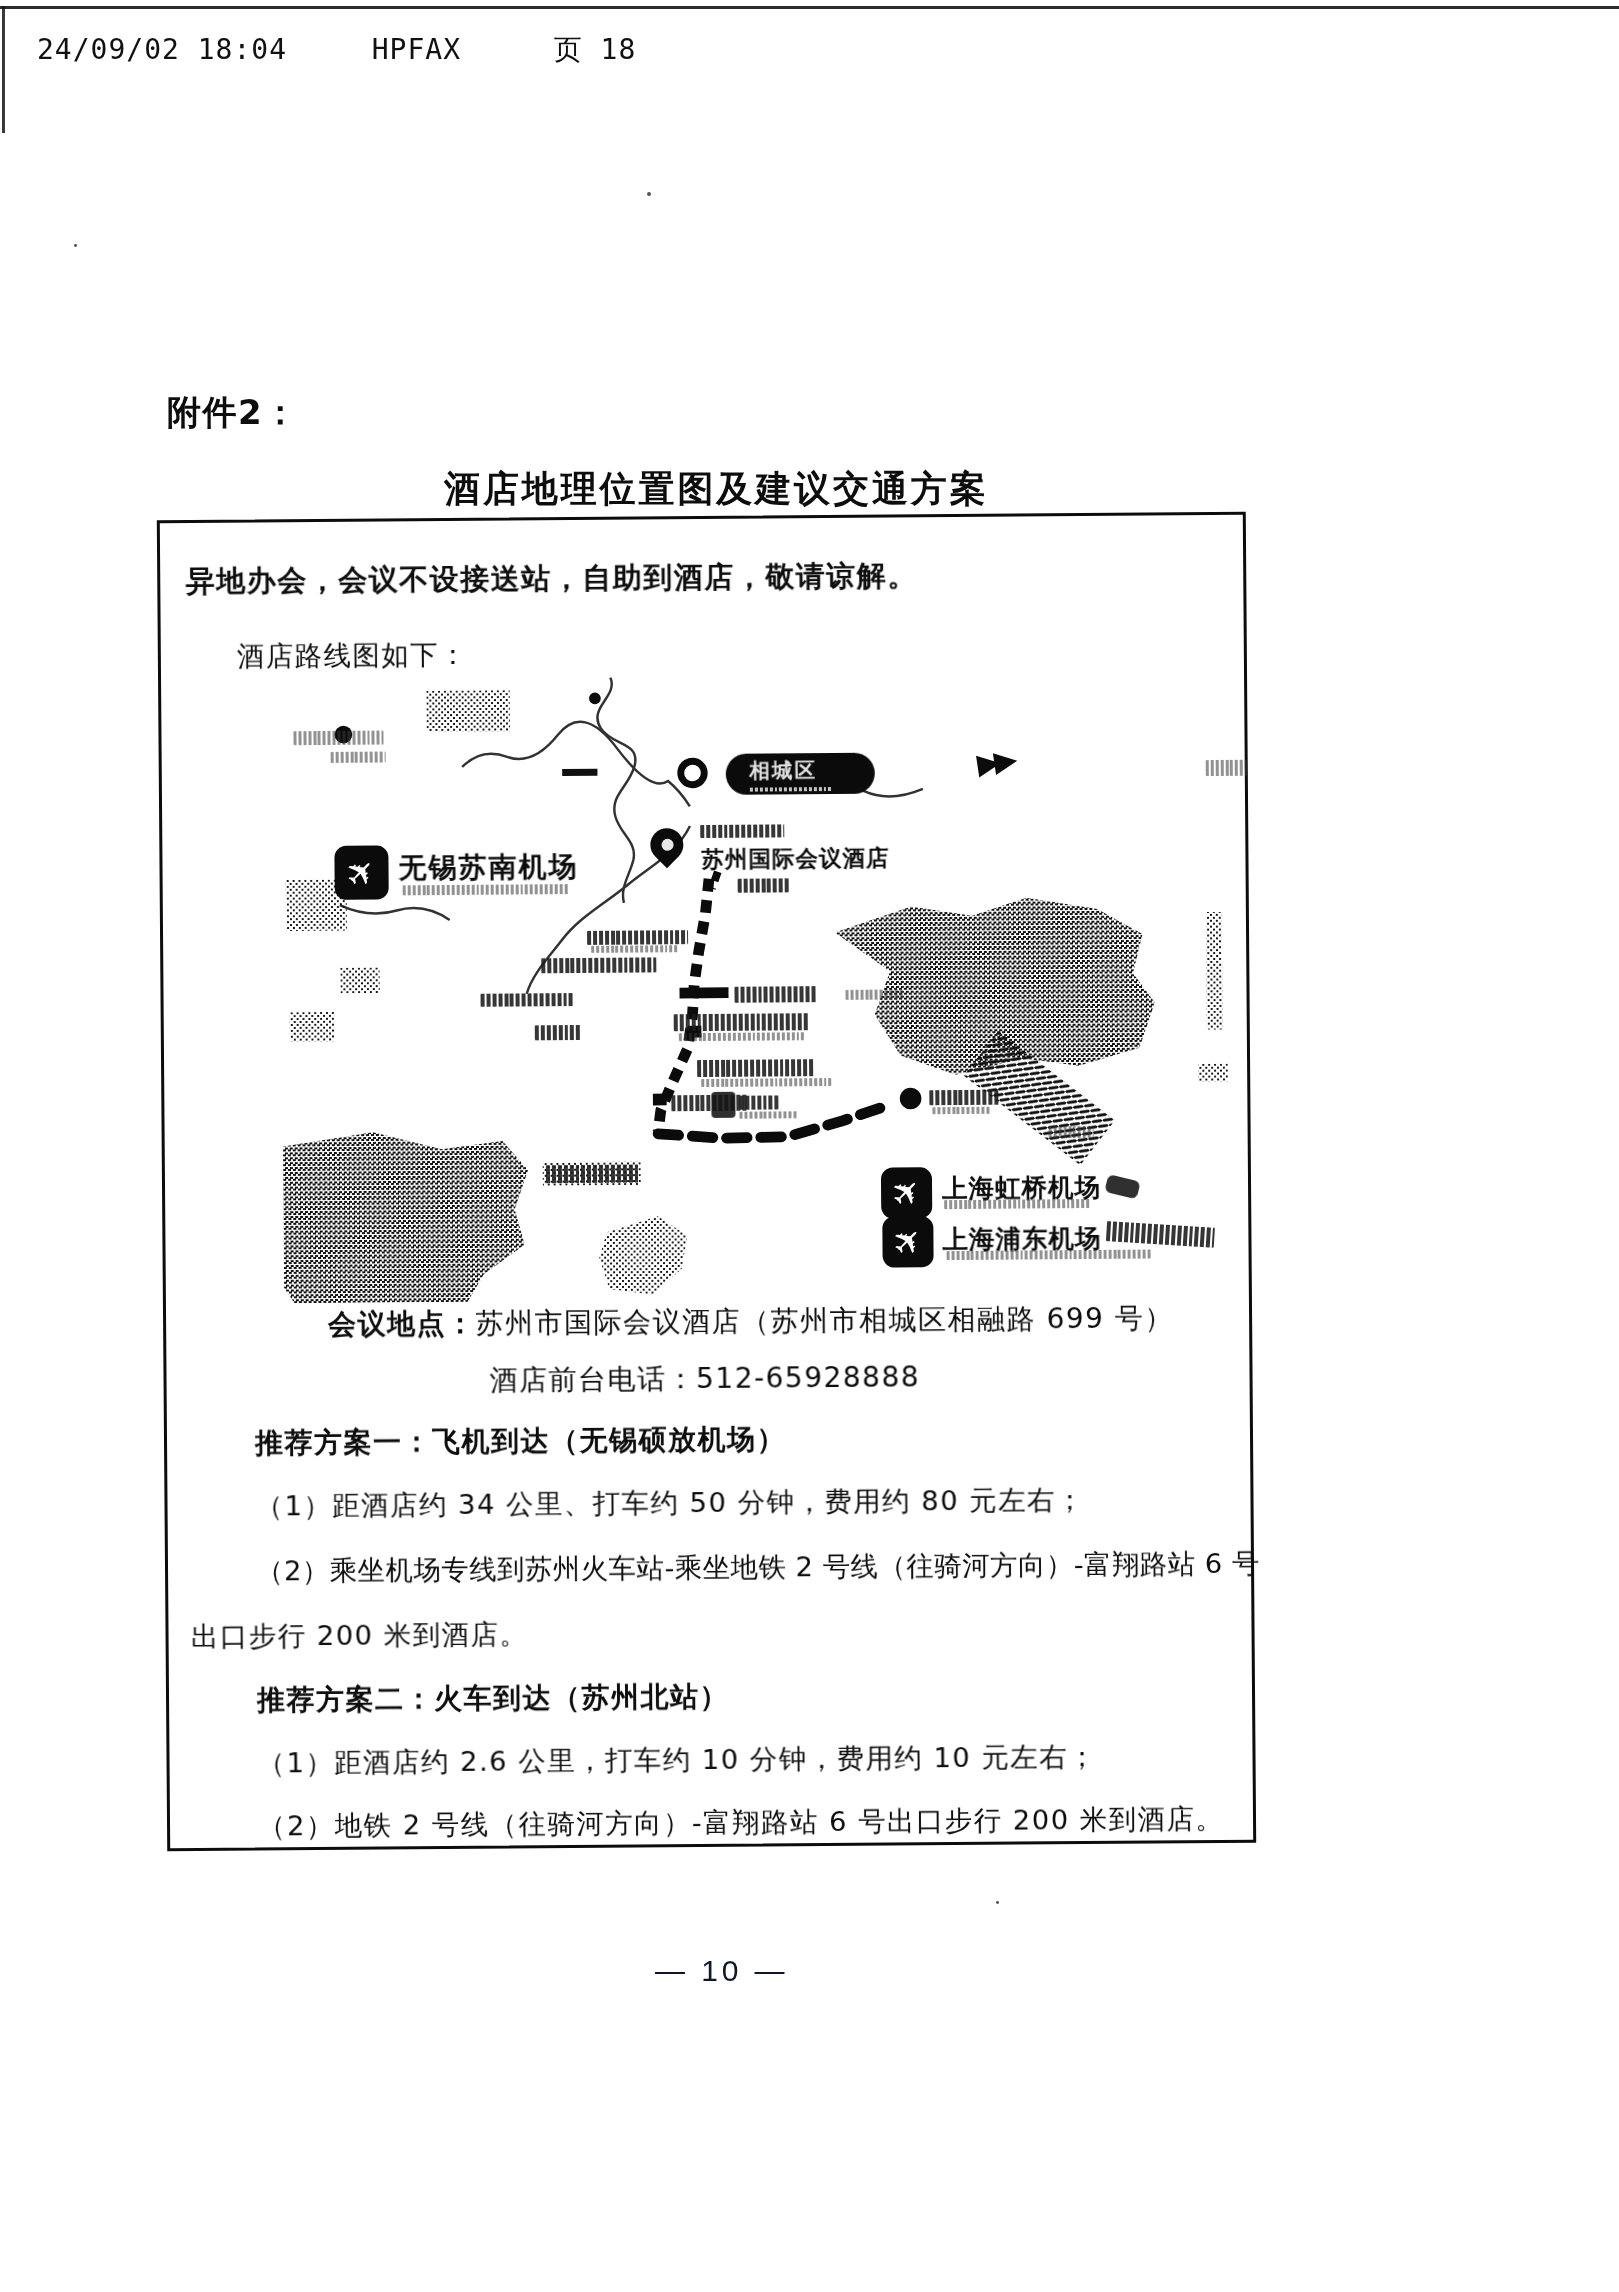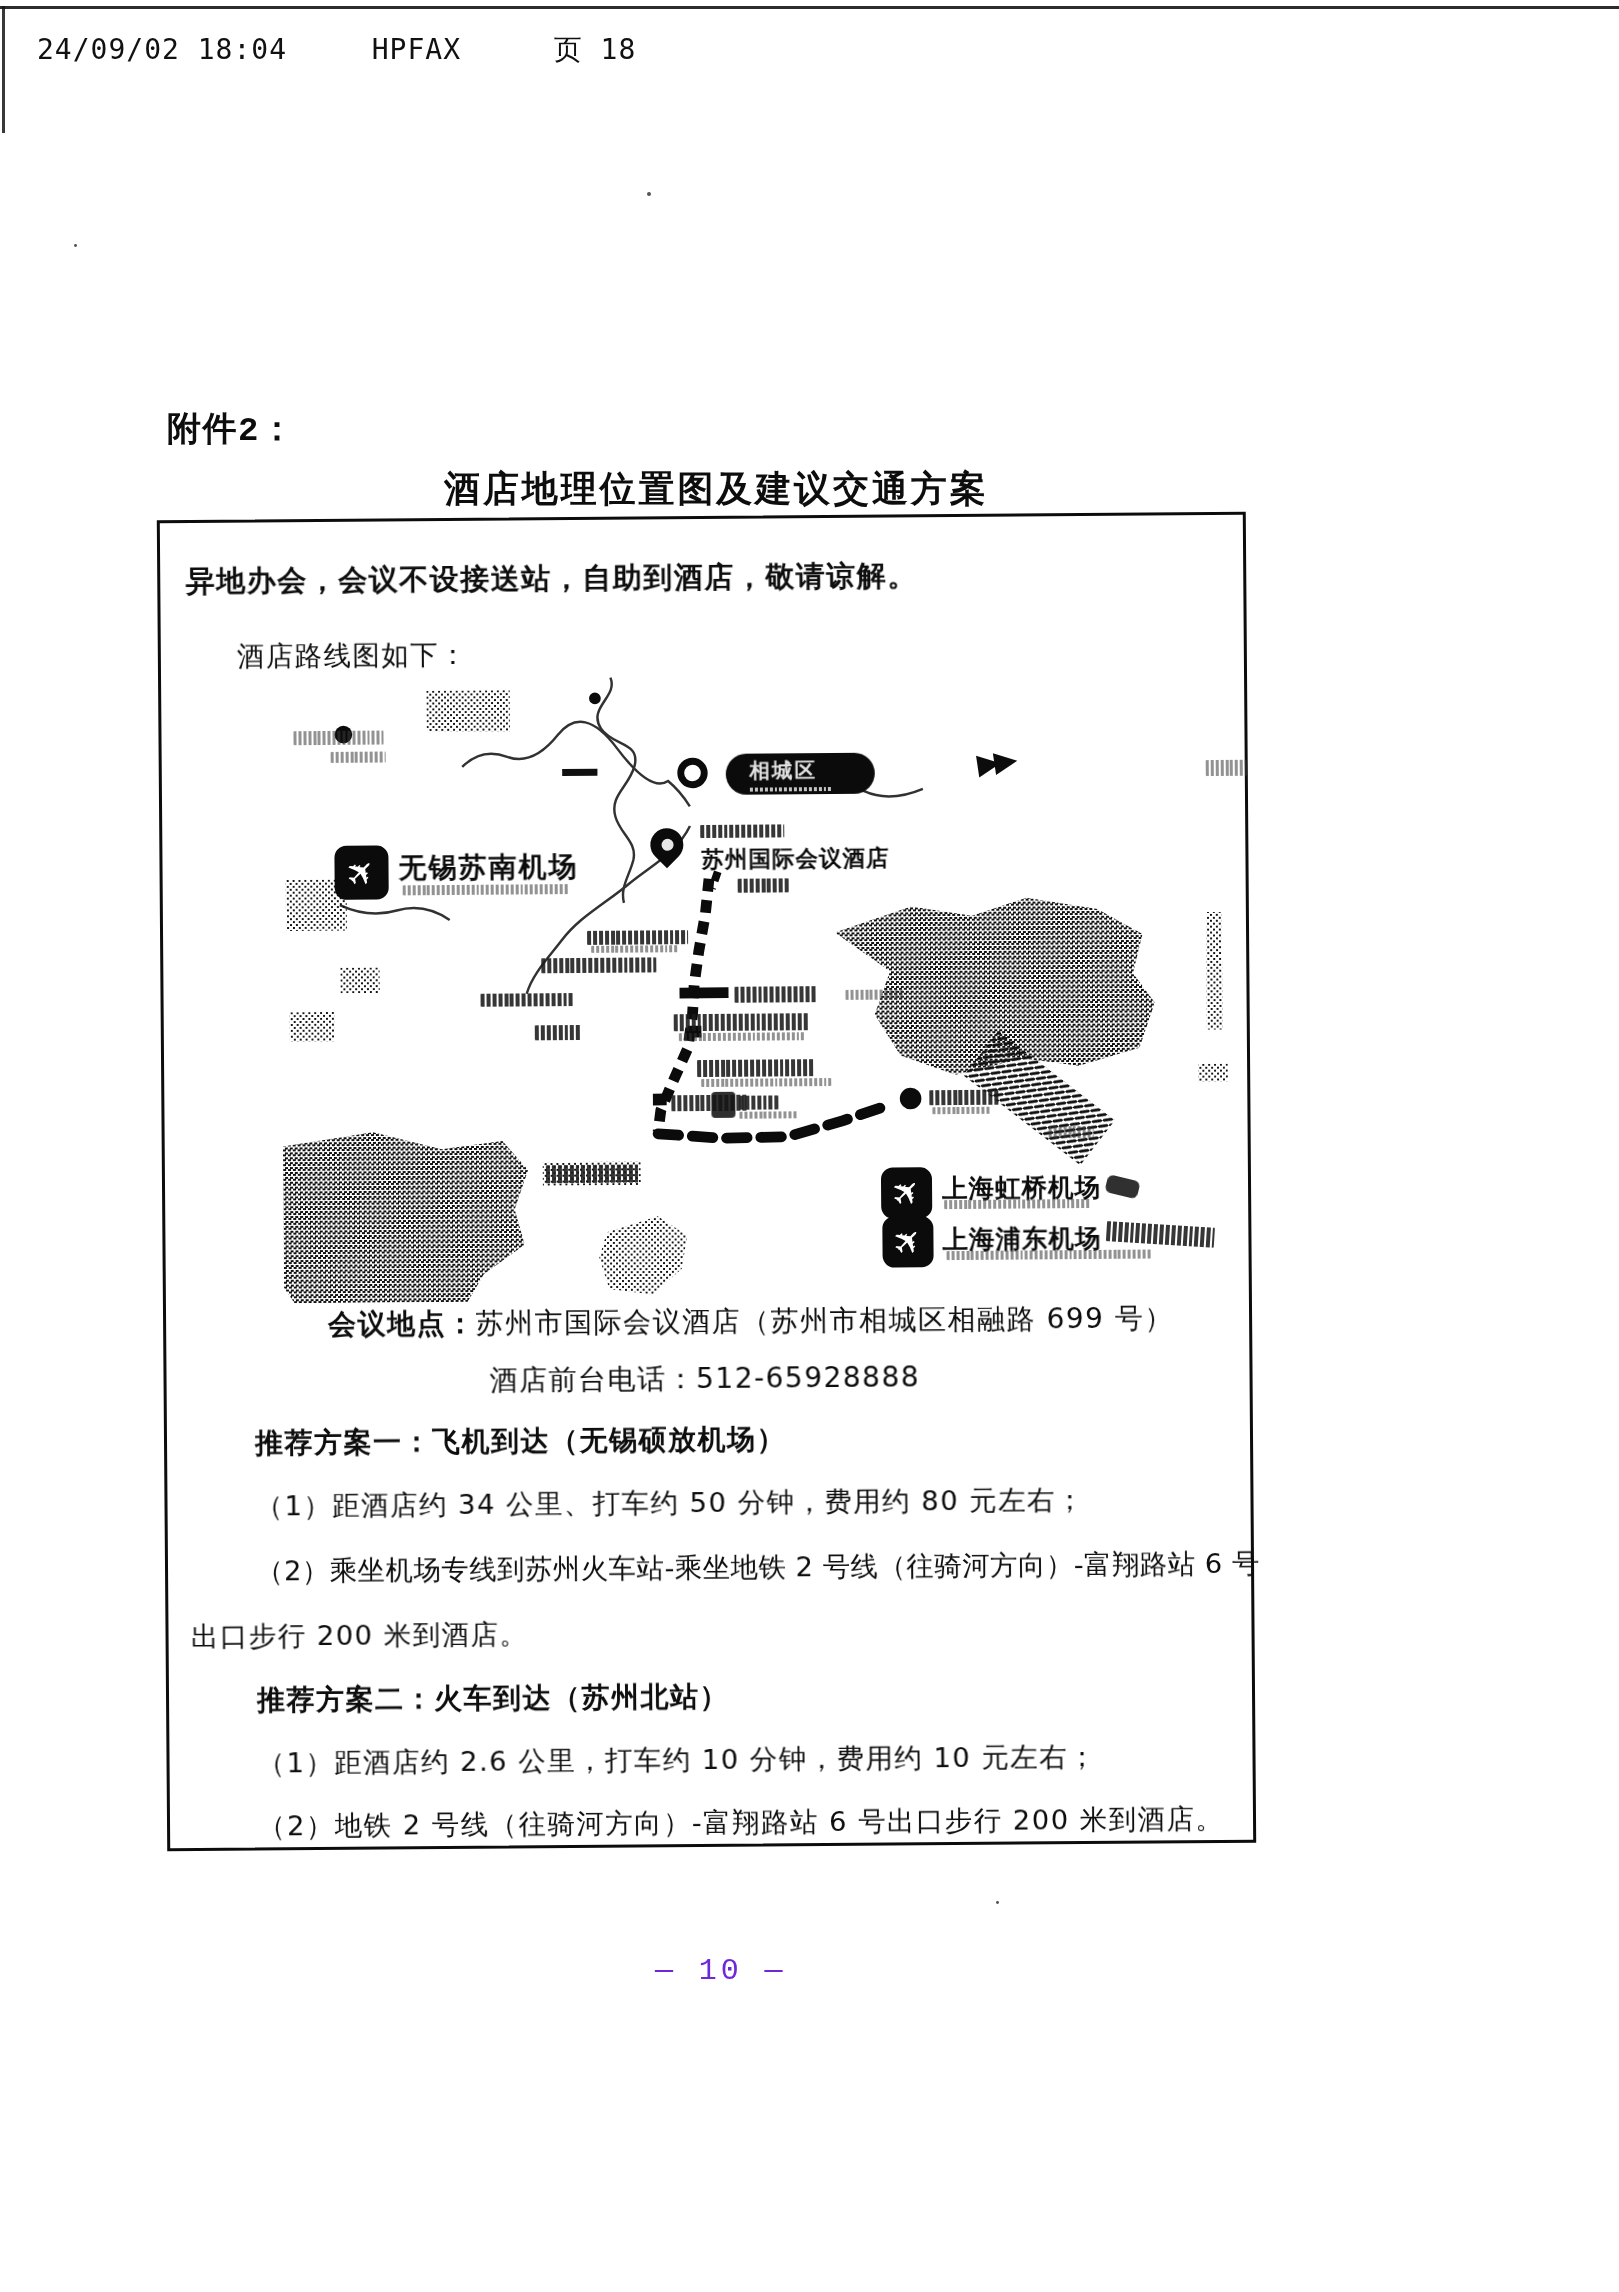--- a/index.html
+++ b/index.html
@@ -47,41 +47,41 @@
     width:33px;height:33px;background:#0b0b0b;border-radius:50% 50% 50% 0;
     transform:rotate(-45deg);
   }
   .pin::after{
     content:"";position:absolute;left:10.8px;top:10.8px;width:11.8px;height:11.8px;
     border-radius:50%;background:#fff;opacity:.9;
   }
   .maplabel{font-weight:700;color:#0b0b0b;white-space:nowrap;filter:blur(0.3px);}
   .tri{width:0;height:0;border-left:23.5px solid #0c0c0c;border-top:11.8px solid transparent;border-bottom:11.8px solid transparent;display:inline-block;}
   .pgdot{border-radius:50%;background:#555;}
-  .footer{font-size:30px;letter-spacing:3.9px;color:#6d28d9;font-family:Liberation Mono, monospace;}
+  .footer{font-size:30px;letter-spacing:3.9px;color:#0f172a;font-family:Liberation Sans, sans-serif;}
 </style>
 </head>
 <body>
 
 <div class="abs scan-edge" style="left:0;top:5.9px;width:1619px;height:2.9px;opacity:.9;"></div>
 <div class="abs scan-edge" style="left:2px;top:5.9px;width:2.9px;height:127px;opacity:.85;"></div>
 
 <div class="abs faxline" style="left:37px;top:31px;">
   <span>24/09/02 18:04</span>
   <span style="display:inline-block;width:49px;"></span>
   <span>HPFAX</span>
   <span style="display:inline-block;width:57px;"></span>
   <span>页 18</span>
 </div>
 
 <div class="abs pgdot" style="left:647px;top:192px;width:3.9px;height:3.9px;"></div>
 <div class="abs pgdot" style="left:74px;top:244px;width:2.9px;height:2.9px;"></div>
 <div class="abs pgdot" style="left:996px;top:1901px;width:2.9px;height:2.9px;"></div>
 
-<div class="abs cn b" style="left:167px;top:406px;font-size:34px;filter:blur(0.3px);font-family:Liberation Mono, monospace;">附件2：</div>
+<div class="abs cn b" style="left:167px;top:390px;font-size:34px;filter:blur(0.3px);">附件2：</div>
 <div class="abs cn b" style="left:444px;top:465px;font-size:36px;letter-spacing:2.9px;filter:blur(0.3px);">酒店地理位置图及建议交通方案</div>
 
 <div class="abs doc-box" style="left:162px;top:516px;width:1083px;height:1325px;">
 
   <div class="abs cn b" style="left:25.5px;top:39px;font-size:29px;filter:blur(0.3px);">异地办会，会议不设接送站，自助到酒店，敬请谅解。</div>
 
   <div class="abs cn" style="left:76px;top:116px;font-size:27.4px;filter:blur(0.3px);">酒店路线图如下：</div>
 
   <div class="abs" style="left:118px;top:152px;width:990px;height:629px;">
 

